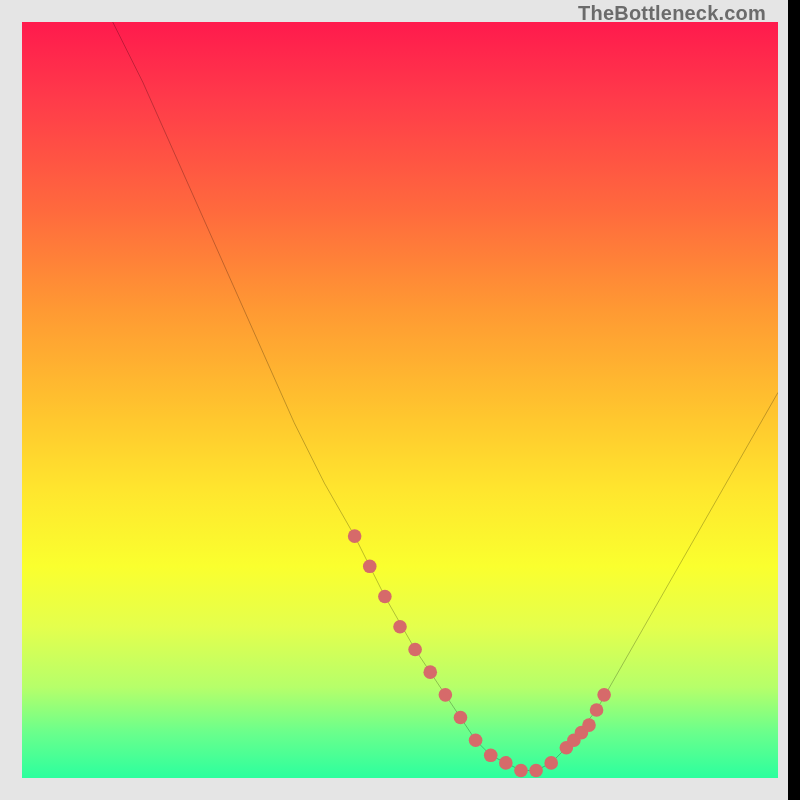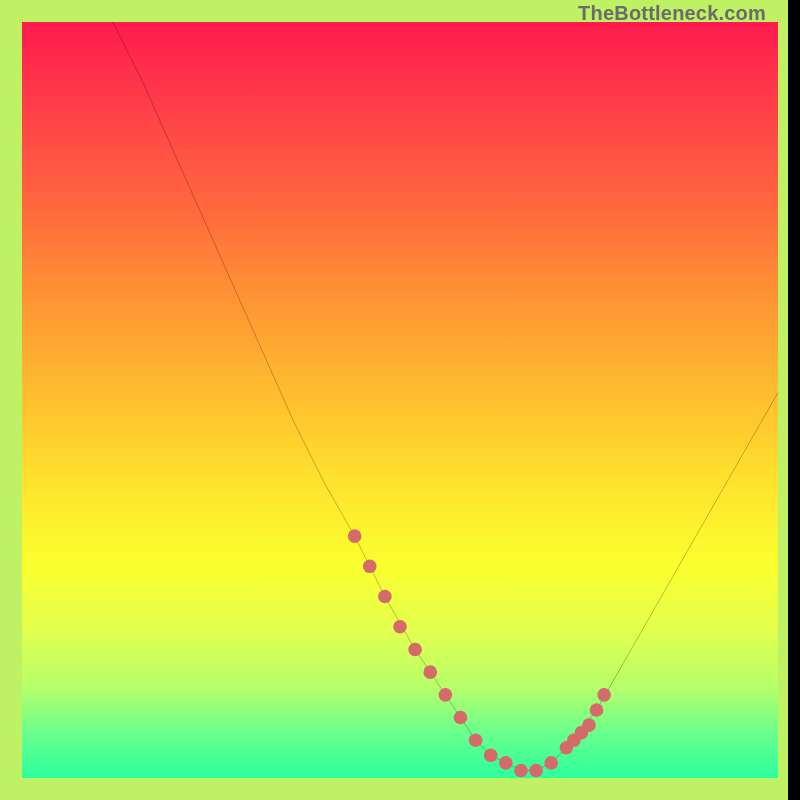--- a/index.html
+++ b/index.html
@@ -10,21 +10,21 @@
     background: #000;
     overflow: hidden;
     font-family: Arial, Helvetica, sans-serif;
   }
   .frame {
     position: absolute;
     top: 0;
     left: 0;
     width: 788px;
     height: 800px;
-    background: #bef264;
+    background: #e5e5e5;
   }
   .plot-bg {
     position: absolute;
     top: 22px;
     left: 22px;
     width: 756px;
     height: 756px;
     background: linear-gradient(
       to bottom,
       #ff1a4d 0%,

